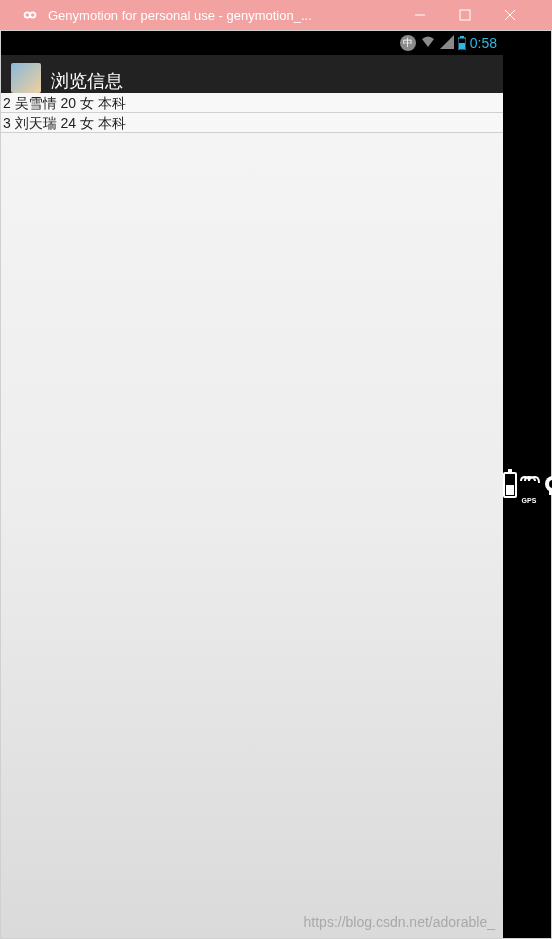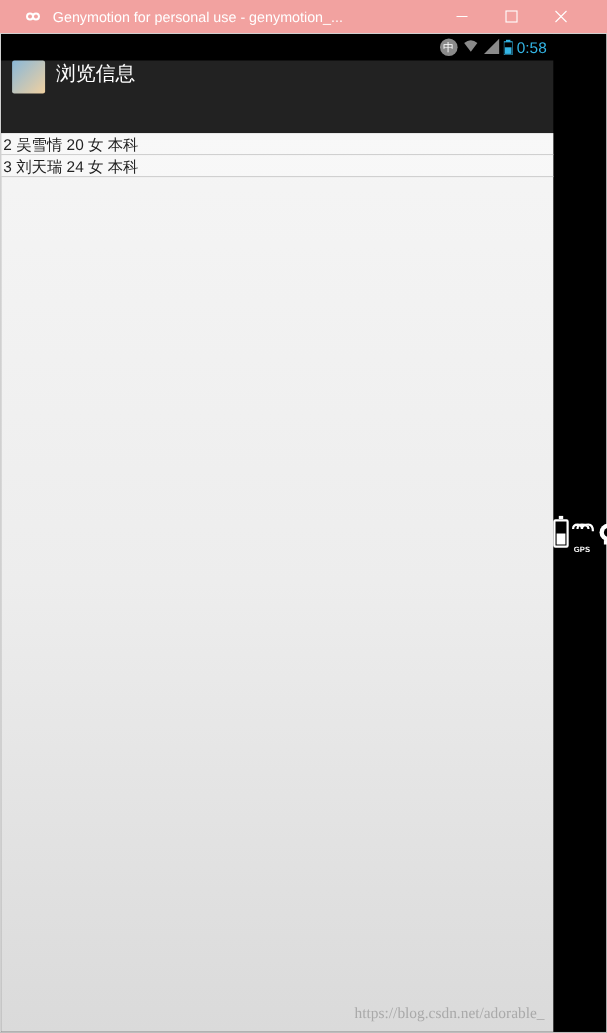--- a/index.html
+++ b/index.html
@@ -14,29 +14,29 @@
 
 .main { height: 909px; display: flex; background: #000; border: 1px solid #d0d0d0; }
 
 .phone { flex: 1; background: #000; position: relative; display: flex; flex-direction: column; }
 .statusbar { height: 24px; background: #000; display: flex; align-items: center; justify-content: flex-end; padding: 0 6px; gap: 4px; color: #fff; font-size: 13px; }
 .statusbar .ime { background: #8a8a8a; border-radius: 50%; width: 16px; height: 16px; display: flex; align-items: center; justify-content: center; font-size: 10px; color: #fff; }
 .statusbar .wifi, .statusbar .signal { color: #8a8a8a; }
 .statusbar .battery { color: #33b5e5; display: flex; align-items: center; gap: 2px; }
 .statusbar .time { color: #33b5e5; font-size: 14px; }
 
-.appbar { height: 66px; background: #222; display: flex; align-items: flex-start; padding: 0 10px; gap: 10px; }
+.appbar { height: 38px; background: #222; display: flex; align-items: flex-end; padding: 0 10px; gap: 10px; }
 .appbar .appicon { width: 30px; height: 30px; background: linear-gradient(135deg, #8ab8d8, #f0d0a0); border-radius: 2px; }
 .appbar .apptitle { color: #fff; font-size: 18px; }
 
 .content { flex: 1; background: linear-gradient(to bottom, #f5f5f5 0%, #ededed 50%, #dadada 100%); position: relative; }
 .list-item { height: 20px; line-height: 20px; font-size: 14px; color: #222; padding: 0 2px; border-bottom: 1px solid #d0d0d0; background: rgba(255,255,255,0.3); }
 
 .watermark { position: absolute; bottom: 8px; left: 8px; color: rgba(255,255,255,0.85); font-size: 17px; font-style: italic; text-shadow: 0 0 2px rgba(0,0,0,0.2); }
-.url-watermark { position: absolute; bottom: 8px; right: 8px; color: rgba(120,120,120,0.5); font-size: 14px; font-family: Liberation Serif, serif; text-align: center; }
+.url-watermark { position: absolute; bottom: 8px; right: 8px; color: rgba(120,120,120,0.5); font-size: 14px; font-family: Liberation Sans, sans-serif; text-align: center; }
 
 .sidebar { width: 48px; background: #000; display: flex; flex-direction: row; align-items: center; padding: 8px 0; gap: 0; }
 .sbtn { width: 48px; height: 42px; display: flex; align-items: center; justify-content: center; cursor: pointer; color: #fff; position: relative; }
 .sbtn svg { width: 24px; height: 24px; fill: #fff; }
 .sbtn.dim svg { fill: #888; }
 .sidebar .spacer { flex: 1; }
 .sidebar .gap { height: 24px; }
 .sbtn .txt { position: absolute; font-size: 7px; color: #fff; font-weight: bold; }
 
 .battery-icon { width: 14px; height: 26px; border: 2px solid #fff; border-radius: 2px; position: relative; }

